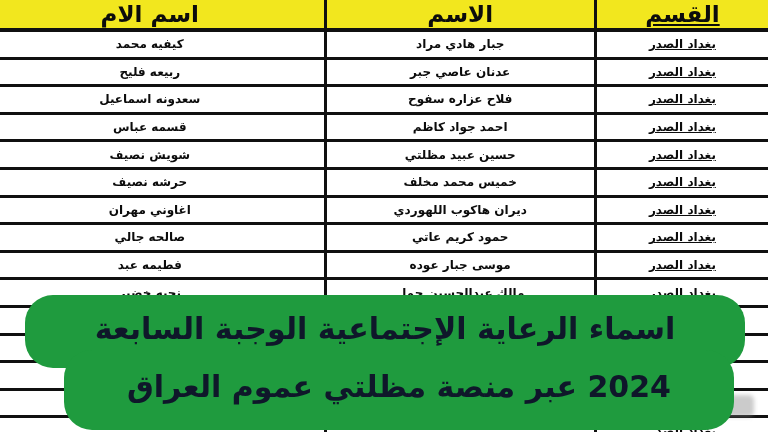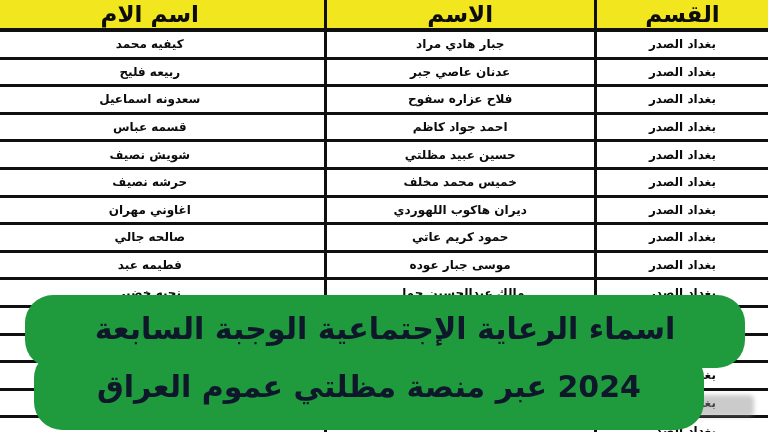--- a/index.html
+++ b/index.html
@@ -43,41 +43,41 @@
     display: flex;
     align-items: center;
     justify-content: center;
     height: 100%;
     color: #0c0c0c;
     font-weight: bold;
     font-size: 12px;
     white-space: nowrap;
     overflow: hidden;
   }
-  .cell-section { width: 180px; }
+  .cell-section { width: 180px; text-decoration: underline; }
   .cell-name   { width: 287px; border-left: 3px solid #101010; border-right: 3px solid #101010; margin-left: 24px; }
   .cell-mother { width: 315px; }
   .trow.header .cell { font-size: 23px; }
 
   
   .banner { position: absolute; left: 0; top: 0; width: 768px; height: 432px; pointer-events: none; }
   .banner-box {
     position: absolute;
     background: #1f9b3e;
     display: flex;
     align-items: center;
     justify-content: center;
   }
   .banner-box.line1 {
     left: 25px; top: 295px;
     width: 720px; height: 73px;
     border-radius: 28px;
   }
   .banner-box.line2 {
-    left: 34px; top: 350px;
+    left: 64px; top: 350px;
     width: 670px; height: 80px;
     border-radius: 28px;
   }
   
   .banner-bridge {
     position: absolute;
     left: 80px; top: 330px;
     width: 600px; height: 60px;
     background: #1f9b3e;
   }

